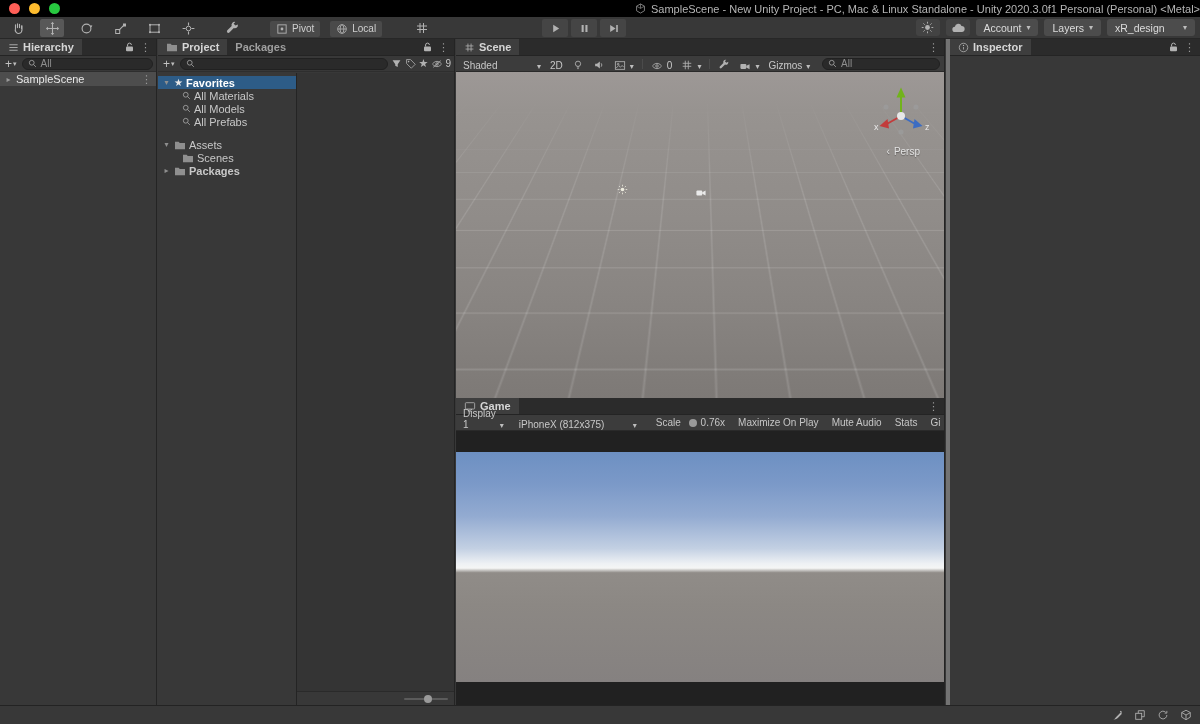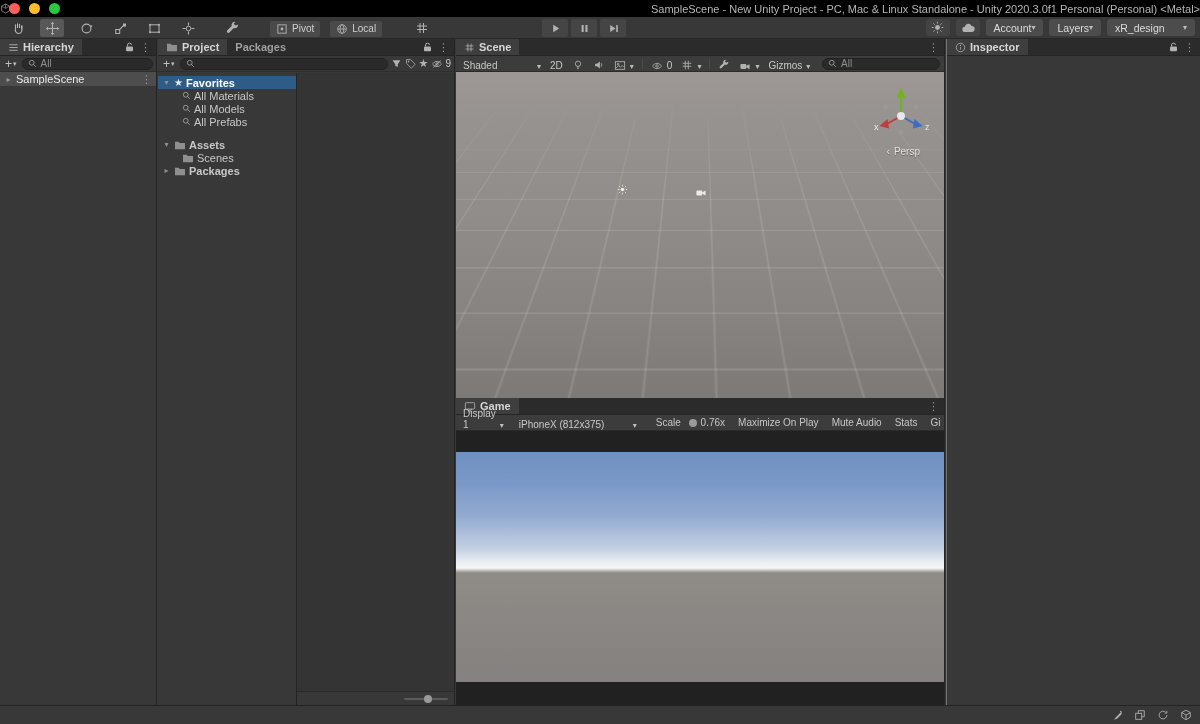--- a/index.html
+++ b/index.html
@@ -11,34 +11,34 @@
     user-select:none;
   }
   svg { display:block; }
   .ico { display:inline-flex; align-items:center; justify-content:center; color:#b2b2b2; }
 
   
   .titlebar { position:absolute; left:0; top:0; right:0; height:17px; background:#000; }
   .traffic { position:absolute; left:9px; top:3px; display:flex; gap:9px; }
   .light { width:11px; height:11px; border-radius:50%; }
   .light.red { background:#ff5f57; } .light.yellow { background:#febc2e; } .light.green { background:#28c840; }
-  .title-center { position:absolute; left:0; right:0; top:0; height:17px; display:flex; align-items:center; justify-content:space-between; gap:5px; pointer-events:none; }
+  .title-center { position:absolute; left:0; right:0; top:0; height:17px; display:flex; align-items:center; justify-content:flex-end; gap:5px; pointer-events:none; }
   .title-text { color:#b5b5b5; font-size:11px; white-space:nowrap; }
 
   
   .main-toolbar { position:absolute; left:0; top:17px; right:0; height:22px; background:#383838; border-bottom:1px solid #272727; }
   .tools-left { position:absolute; left:6px; top:2px; display:flex; align-items:center; gap:10px; }
   .tbtn { width:24px; height:18px; display:flex; align-items:center; justify-content:center; border-radius:2px; color:#b2b2b2; }
   .tbtn.selected { background:#585858; color:#fff; }
   .toggle-btn { height:16px; margin-top:1px; padding:0 6px; background:#4a4a4a; border-radius:2px; display:flex; align-items:center; gap:4px; color:#cfcfcf; font-size:10px; }
   .play-group { position:absolute; left:542px; top:2px; display:flex; gap:3px; }
   .pbtn { width:26px; height:18px; background:#454545; border-radius:2px; display:flex; align-items:center; justify-content:center; color:#bdbdbd; }
   .toolbar-right { position:absolute; right:5px; top:2px; display:flex; align-items:center; gap:6px; }
   .sq-btn { width:24px; height:17px; background:#434343; border-radius:3px; display:flex; align-items:center; justify-content:center; color:#b2b2b2; }
-  .dropdown-btn { height:17px; padding:0 8px; background:#4c4c4c; border-radius:3px; display:flex; align-items:center; color:#dcdcdc; font-size:10.5px; }
+  .dropdown-btn { height:17px; padding:0 8px; background:#4c4c4c; border-radius:3px; display:flex; align-items:center; gap:5px; color:#dcdcdc; font-size:10.5px; }
   .dd-arrow { font-size:8px; color:#bdbdbd; }
 
   
   .panel { position:absolute; top:39px; bottom:19px; background:#383838; }
   .tabbar { height:17px; background:#2b2b2b; border-bottom:1px solid #242424; display:flex; align-items:stretch; }
   .tab { display:flex; align-items:center; gap:4px; padding:0 8px; color:#9f9f9f; font-size:11px;font-weight:bold; }
   .tab.active { background:#3e3e3e; color:#d6d6d6; }
   .tabbar-rest { flex:1; display:flex; align-items:center; justify-content:flex-end; gap:6px; padding-right:5px; color:#9a9a9a; }
   .kebab { font-size:11px; color:#9a9a9a; line-height:1; }
   .panel-toolbar { height:16px; background:#383838; border-bottom:1px solid #2e2e2e; display:flex; align-items:center; padding:0 3px; gap:3px; }
@@ -86,21 +86,21 @@
   .orientation-gizmo { position:absolute; right:14px; top:12px; }
   .persp-label { position:absolute; right:24px; top:74px; font-size:10px; color:#e2e2e2; text-shadow:0 1px 1px rgba(0,0,0,.35); display:flex; gap:4px; align-items:center; }
   .scene-obj { position:absolute; }
   .game-area { flex:1; background:#212121; position:relative; }
   .game-frame { position:absolute; left:0; right:0; top:21px; height:230px;
     background: linear-gradient(180deg,#6d90c2 0%,#7b99c8 14%,#93abd1 28%,#c3d0e3 42%,#eef1f4 48.5%,#f5f6f5 50.5%,#908c88 52.5%,#8c8884 66%,#858180 100%); }
   .gt-btn { padding:0 5px; height:14px; display:flex; align-items:center; gap:3px; color:#c6c6c6; white-space:nowrap; }
   .clip-last { max-width:30px; overflow:hidden; }
 
   
-  .inspector-panel { left:946px; right:0; border-left:1px solid #737373; }
+  .inspector-panel { left:946px; right:0; border-left:4px solid #737373; }
 
   
   .statusbar { position:absolute; left:0; right:0; bottom:0; height:19px; background:#383838; border-top:1px solid #232323; display:flex; align-items:center; justify-content:flex-end; gap:11px; padding-right:8px; color:#9a9a9a; }
 </style>
 </head>
 <body>
 
 <div class="window">
 
   <div class="titlebar">
@@ -403,21 +403,21 @@
           <span>All Prefabs</span>
         </div>
         <div class="tree-gap"></div>
         <div class="tree-row">
           <span class="arrow">▾</span>
           <span class="ico">
               <svg width="12" height="10" viewBox="0 0 14 12">
                 <path d="M1 2h4.4l1.3 1.6H13V11H1z" fill="#8f8f8f"></path>
               </svg>
             </span>
-          <span style="font-weight:bold">Assets</span>
+          <span style="font-weight:normal">Assets</span>
         </div>
         <div class="tree-row child">
           <span class="ico">
               <svg width="12" height="10" viewBox="0 0 14 12">
                 <path d="M1 2h4.4l1.3 1.6H13V11H1z" fill="#8f8f8f"></path>
               </svg>
             </span>
           <span>Scenes</span>
         </div>
         <div class="tree-row">

